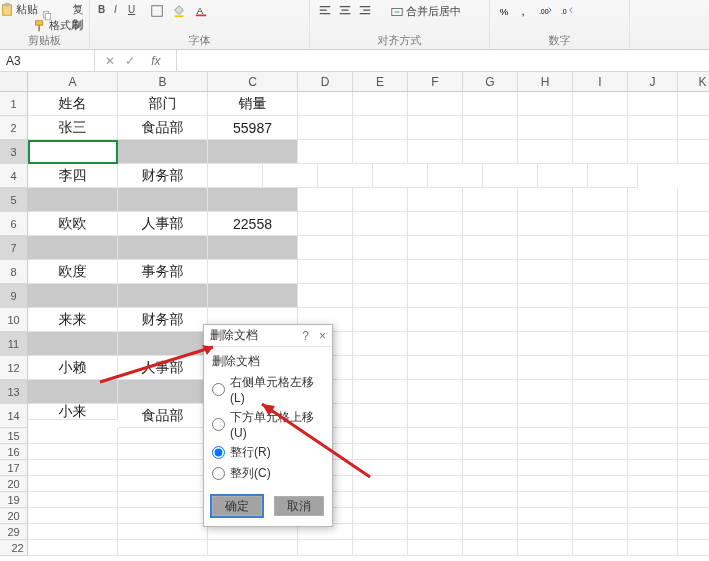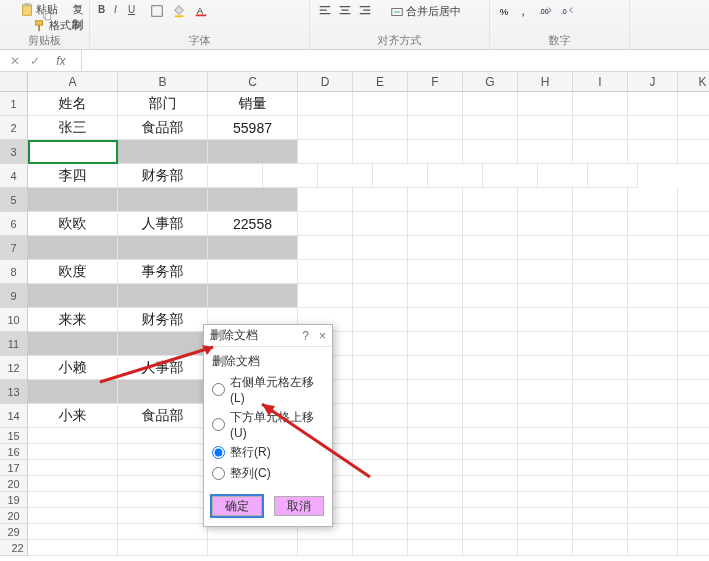--- a/index.html
+++ b/index.html
@@ -46,34 +46,34 @@
   }
   .dlg-title { height:22px; display:flex; align-items:center; justify-content:space-between;
                padding:0 6px; border-bottom:1px solid #e4e4e4; }
   .dlg-title .t { font-size:12px; }
   .dlg-title .r { display:flex; gap:10px; color:#777; }
   .dlg-body { padding:6px 8px 4px; }
   .dlg-body .grp-label { font-size:12px; margin-bottom:4px; color:#333;}
   .opt { display:flex; align-items:center; gap:5px; margin:4px 0; font-size:12px;}
   .opt input { margin:0; }
   .dlg-btns { display:flex; justify-content:space-around; padding:6px 6px 10px; gap:8px;}
-  .dlg-btn { width:50px; height:20px; font-size:12px; border:1px solid #aeaeae; background:#f0abfc;
+  .dlg-btn { width:50px; height:20px; font-size:12px; border:1px solid #aeaeae; background:#a3a3a3;
              display:flex; align-items:center; justify-content:center; cursor:pointer; }
   .dlg-btn.primary { box-shadow:0 0 0 2px #3a7fd6; }
 
   .arrow { position:absolute; pointer-events:none; }
   .arrow-line { stroke:#d32020; stroke-width:3; fill:none; }
   .arrow-head { fill:#d32020; }
 </style>
 </head>
 <body>
 
 <div class="ribbon">
   <div class="rib-group" style="left:0;width:90px;">
-    <div class="rib-btn" style="left:20px;top:2px;">
+    <div class="rib-btn" style="left:0;top:2px;">
       <span class="rib-ico">
         <svg viewBox="0 0 16 16">
             <rect x="3" y="2" width="10" height="12" fill="#f7d37a" stroke="#c79a2b"></rect>
             <rect x="5" y="0" width="6" height="4" rx="1" fill="#bbb"></rect>
           </svg>
       </span>
       <span>粘贴</span>
     </div>
     <div class="rib-btn" style="left:42px;top:2px;gap:20px;">
       <span class="rib-ico">
@@ -168,20 +168,21 @@
           <text x="1" y="11" font-size="8">.0</text>
           <path d="M14 4l-3 3 3 3" stroke="#46a" fill="none"></path>
         </svg>
     </span>
     <div class="label">数字</div>
   </div>
 
 </div>
 
 <div class="namebox-bar">
+  <div class="name-box">A3</div>
   <div class="nb-btns">
     <span>✕</span>
     <span>✓</span>
     <span class="fx-label">fx</span>
   </div>
   <input class="fx-input" value="" style="">
 </div>
 
 <div class="sheet-area">
   <div class="corner"></div>
@@ -385,21 +386,21 @@
         <div class="cell" style="width: 55px; height: 24px;"></div>
         <div class="cell" style="width: 55px; height: 24px;"></div>
         <div class="cell" style="width: 55px; height: 24px;"></div>
         <div class="cell" style="width: 55px; height: 24px;"></div>
         <div class="cell" style="width: 55px; height: 24px;"></div>
         <div class="cell" style="width: 55px; height: 24px;"></div>
         <div class="cell" style="width: 50px; height: 24px;"></div>
         <div class="cell" style="width: 50px; height: 24px;"></div>
       </div>
       <div class="grow">
-        <div class="cell" style="width: 90px; height: 24px;">小来</div>
+        <div class="cell" style="width: 90px; height: 16px;">小来</div>
         <div class="cell" style="width: 90px; height: 24px;">食品部</div>
         <div class="cell" style="width: 90px; height: 24px;">225548</div>
         <div class="cell" style="width: 55px; height: 24px;"></div>
         <div class="cell" style="width: 55px; height: 24px;"></div>
         <div class="cell" style="width: 55px; height: 24px;"></div>
         <div class="cell" style="width: 55px; height: 24px;"></div>
         <div class="cell" style="width: 55px; height: 24px;"></div>
         <div class="cell" style="width: 55px; height: 24px;"></div>
         <div class="cell" style="width: 50px; height: 24px;"></div>
         <div class="cell" style="width: 50px; height: 24px;"></div>

